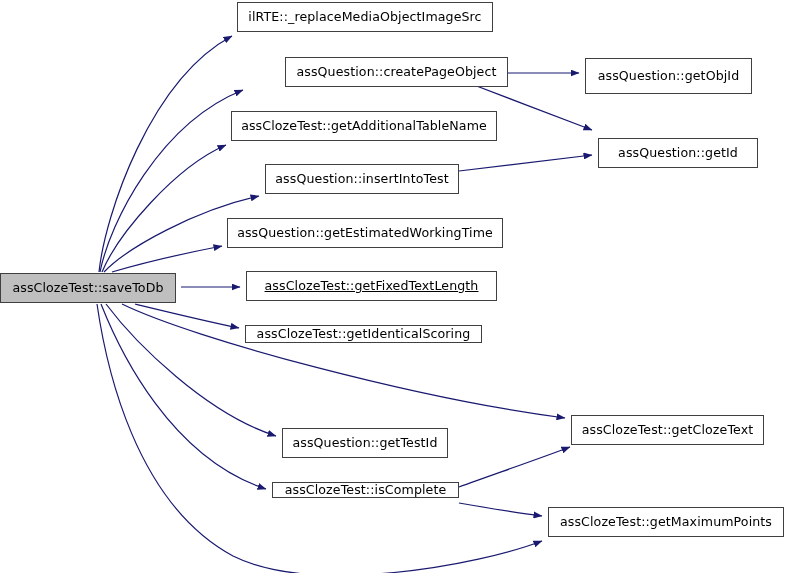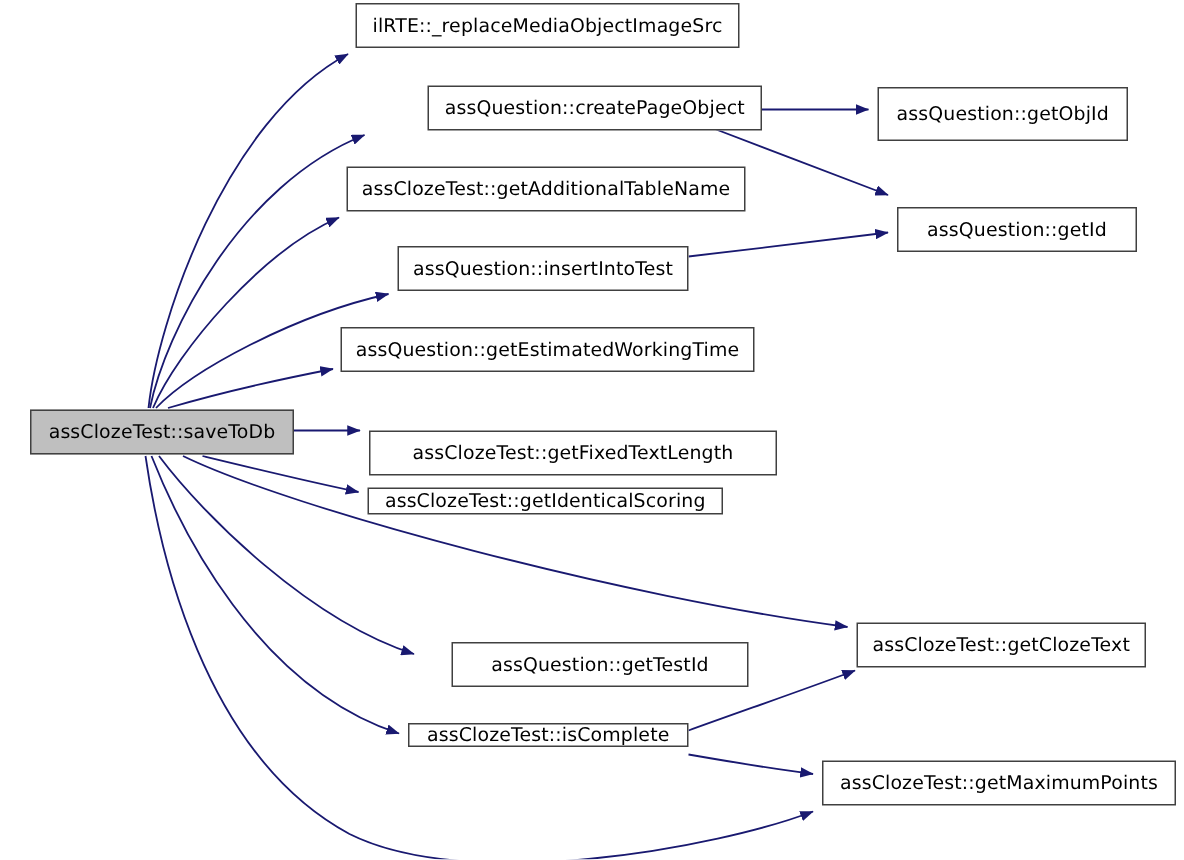--- a/index.html
+++ b/index.html
@@ -71,45 +71,45 @@
         <path d="M101,304 C120,352 171,458 266,489" fill="none" stroke="#191970" stroke-width="1.2" marker-end="url(#arrowhead)"></path>
         <path d="M97,304 C106,366 135,503 233,556 C313,596 479,565 542,541" fill="none" stroke="#191970" stroke-width="1.2" marker-end="url(#arrowhead)"></path>
         <path d="M474,73 L579,73" fill="none" stroke="#191970" stroke-width="1.2" marker-end="url(#arrowhead)"></path>
         <path d="M474,85 C508,98 563,119 592,130" fill="none" stroke="#191970" stroke-width="1.2" marker-end="url(#arrowhead)"></path>
         <path d="M459,171 C502,166 560,159 592,155" fill="none" stroke="#191970" stroke-width="1.2" marker-end="url(#arrowhead)"></path>
         <path d="M459,487 C492,475 541,458 570,447" fill="none" stroke="#191970" stroke-width="1.2" marker-end="url(#arrowhead)"></path>
         <path d="M459,503 C482,507 511,512 542,516" fill="none" stroke="#191970" stroke-width="1.2" marker-end="url(#arrowhead)"></path>
       </g>
   </svg>
   <div id="nodes-group">
-      <div class="node root" style="left: 20px; top: 273px; width: 176px; height: 30px;">
+      <div class="node root" style="left: 0; top: 273px; width: 176px; height: 30px;">
         <span class="node-label">assClozeTest::saveToDb</span>
       </div>
       <div class="node" style="left: 237px; top: 2px; width: 256px; height: 30px;">
         <span class="node-label">ilRTE::_replaceMediaObjectImageSrc</span>
       </div>
       <div class="node" style="left: 251px; top: 57px; width: 223px; height: 30px; margin-left: 34px;">
         <span class="node-label">assQuestion::createPageObject</span>
       </div>
       <div class="node" style="left: 231px; top: 111px; width: 266px; height: 30px;">
         <span class="node-label">assClozeTest::getAdditionalTableName</span>
       </div>
       <div class="node" style="left: 265px; top: 164px; width: 194px; height: 30px;">
         <span class="node-label">assQuestion::insertIntoTest</span>
       </div>
       <div class="node" style="left: 227px; top: 218px; width: 276px; height: 30px;">
         <span class="node-label">assQuestion::getEstimatedWorkingTime</span>
       </div>
-      <div class="node" style="left: 246px; top: 287px; width: 272px; height: 30px;">
+      <div class="node" style="left: 246px; top: 271px; width: 251px; height: 30px; text-decoration: underline;">
         <span class="node-label">assClozeTest::getFixedTextLength</span>
       </div>
       <div class="node" style="left: 245px; top: 325px; width: 237px; height: 18px;">
         <span class="node-label">assClozeTest::getIdenticalScoring</span>
       </div>
-      <div class="node" style="left: 282px; top: 428px; width: 198px; height: 30px; margin-left: 19px;">
+      <div class="node" style="left: 282px; top: 428px; width: 166px; height: 30px;">
         <span class="node-label">assQuestion::getTestId</span>
       </div>
       <div class="node" style="left: 272px; top: 482px; width: 187px; height: 16px;">
         <span class="node-label">assClozeTest::isComplete</span>
       </div>
       <div class="node" style="left: 585px; top: 58px; width: 167px; height: 36px;">
         <span class="node-label">assQuestion::getObjId</span>
       </div>
       <div class="node" style="left: 598px; top: 138px; width: 160px; height: 30px;">
         <span class="node-label">assQuestion::getId</span>

